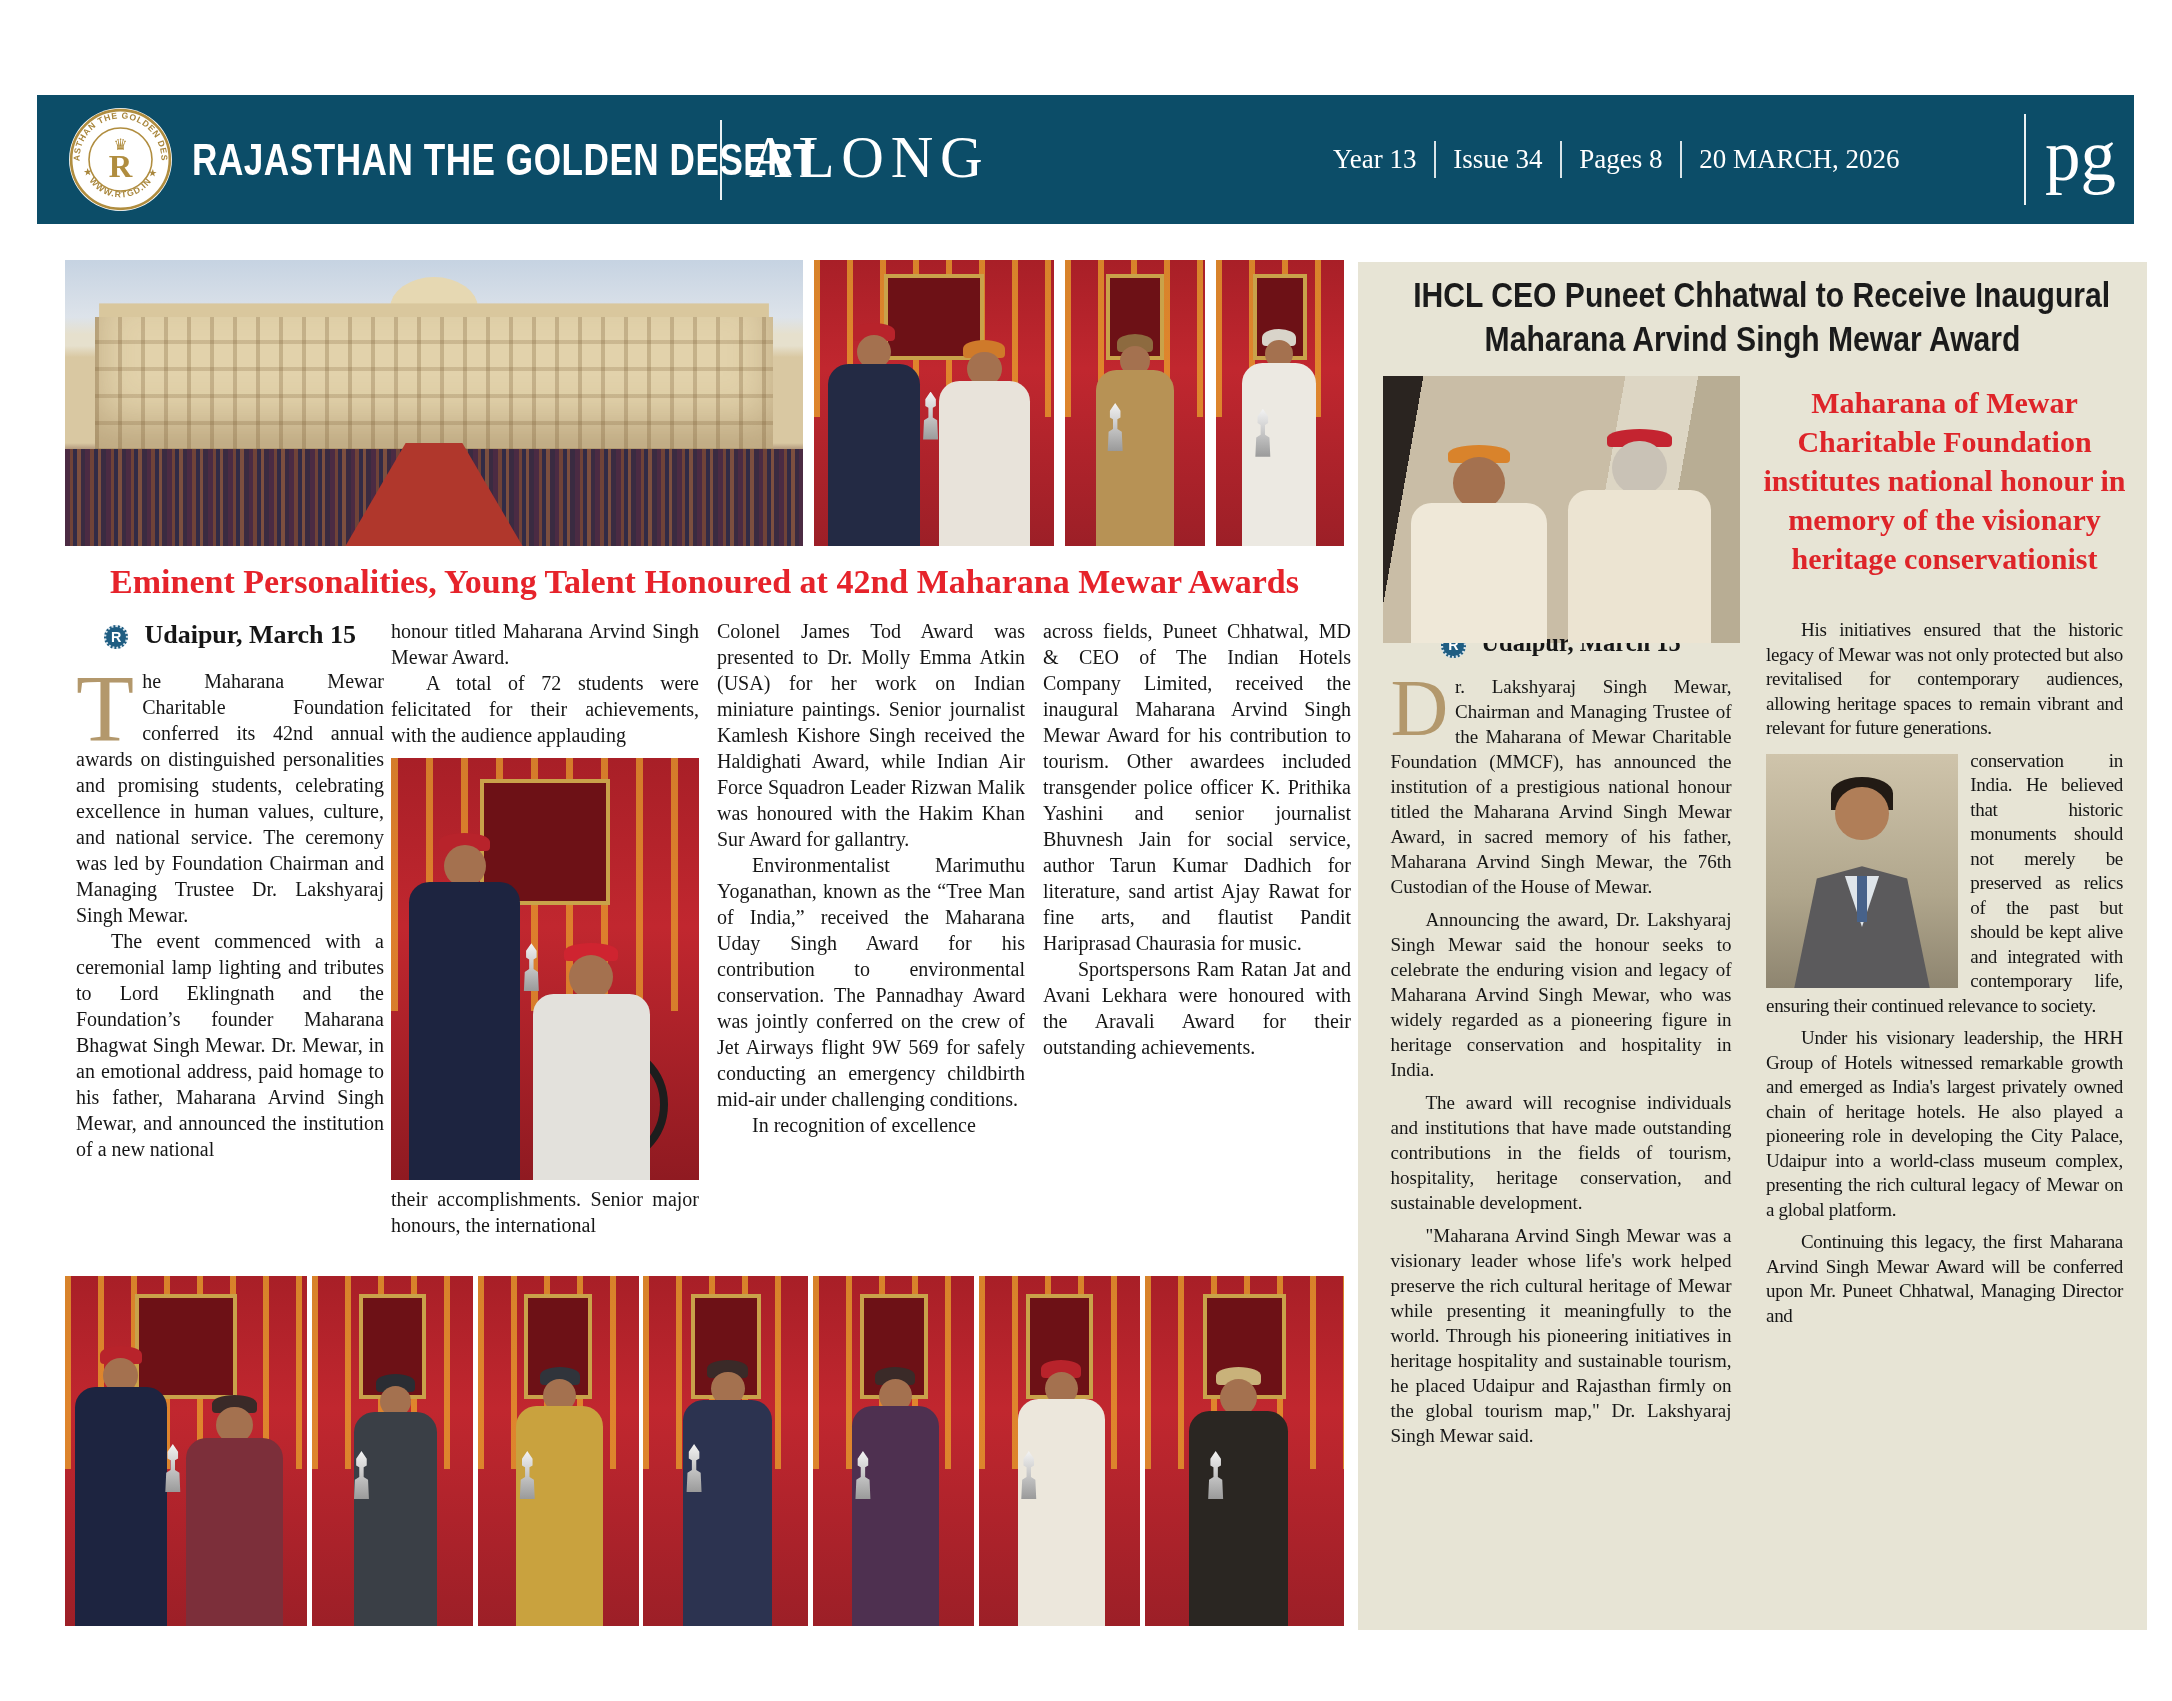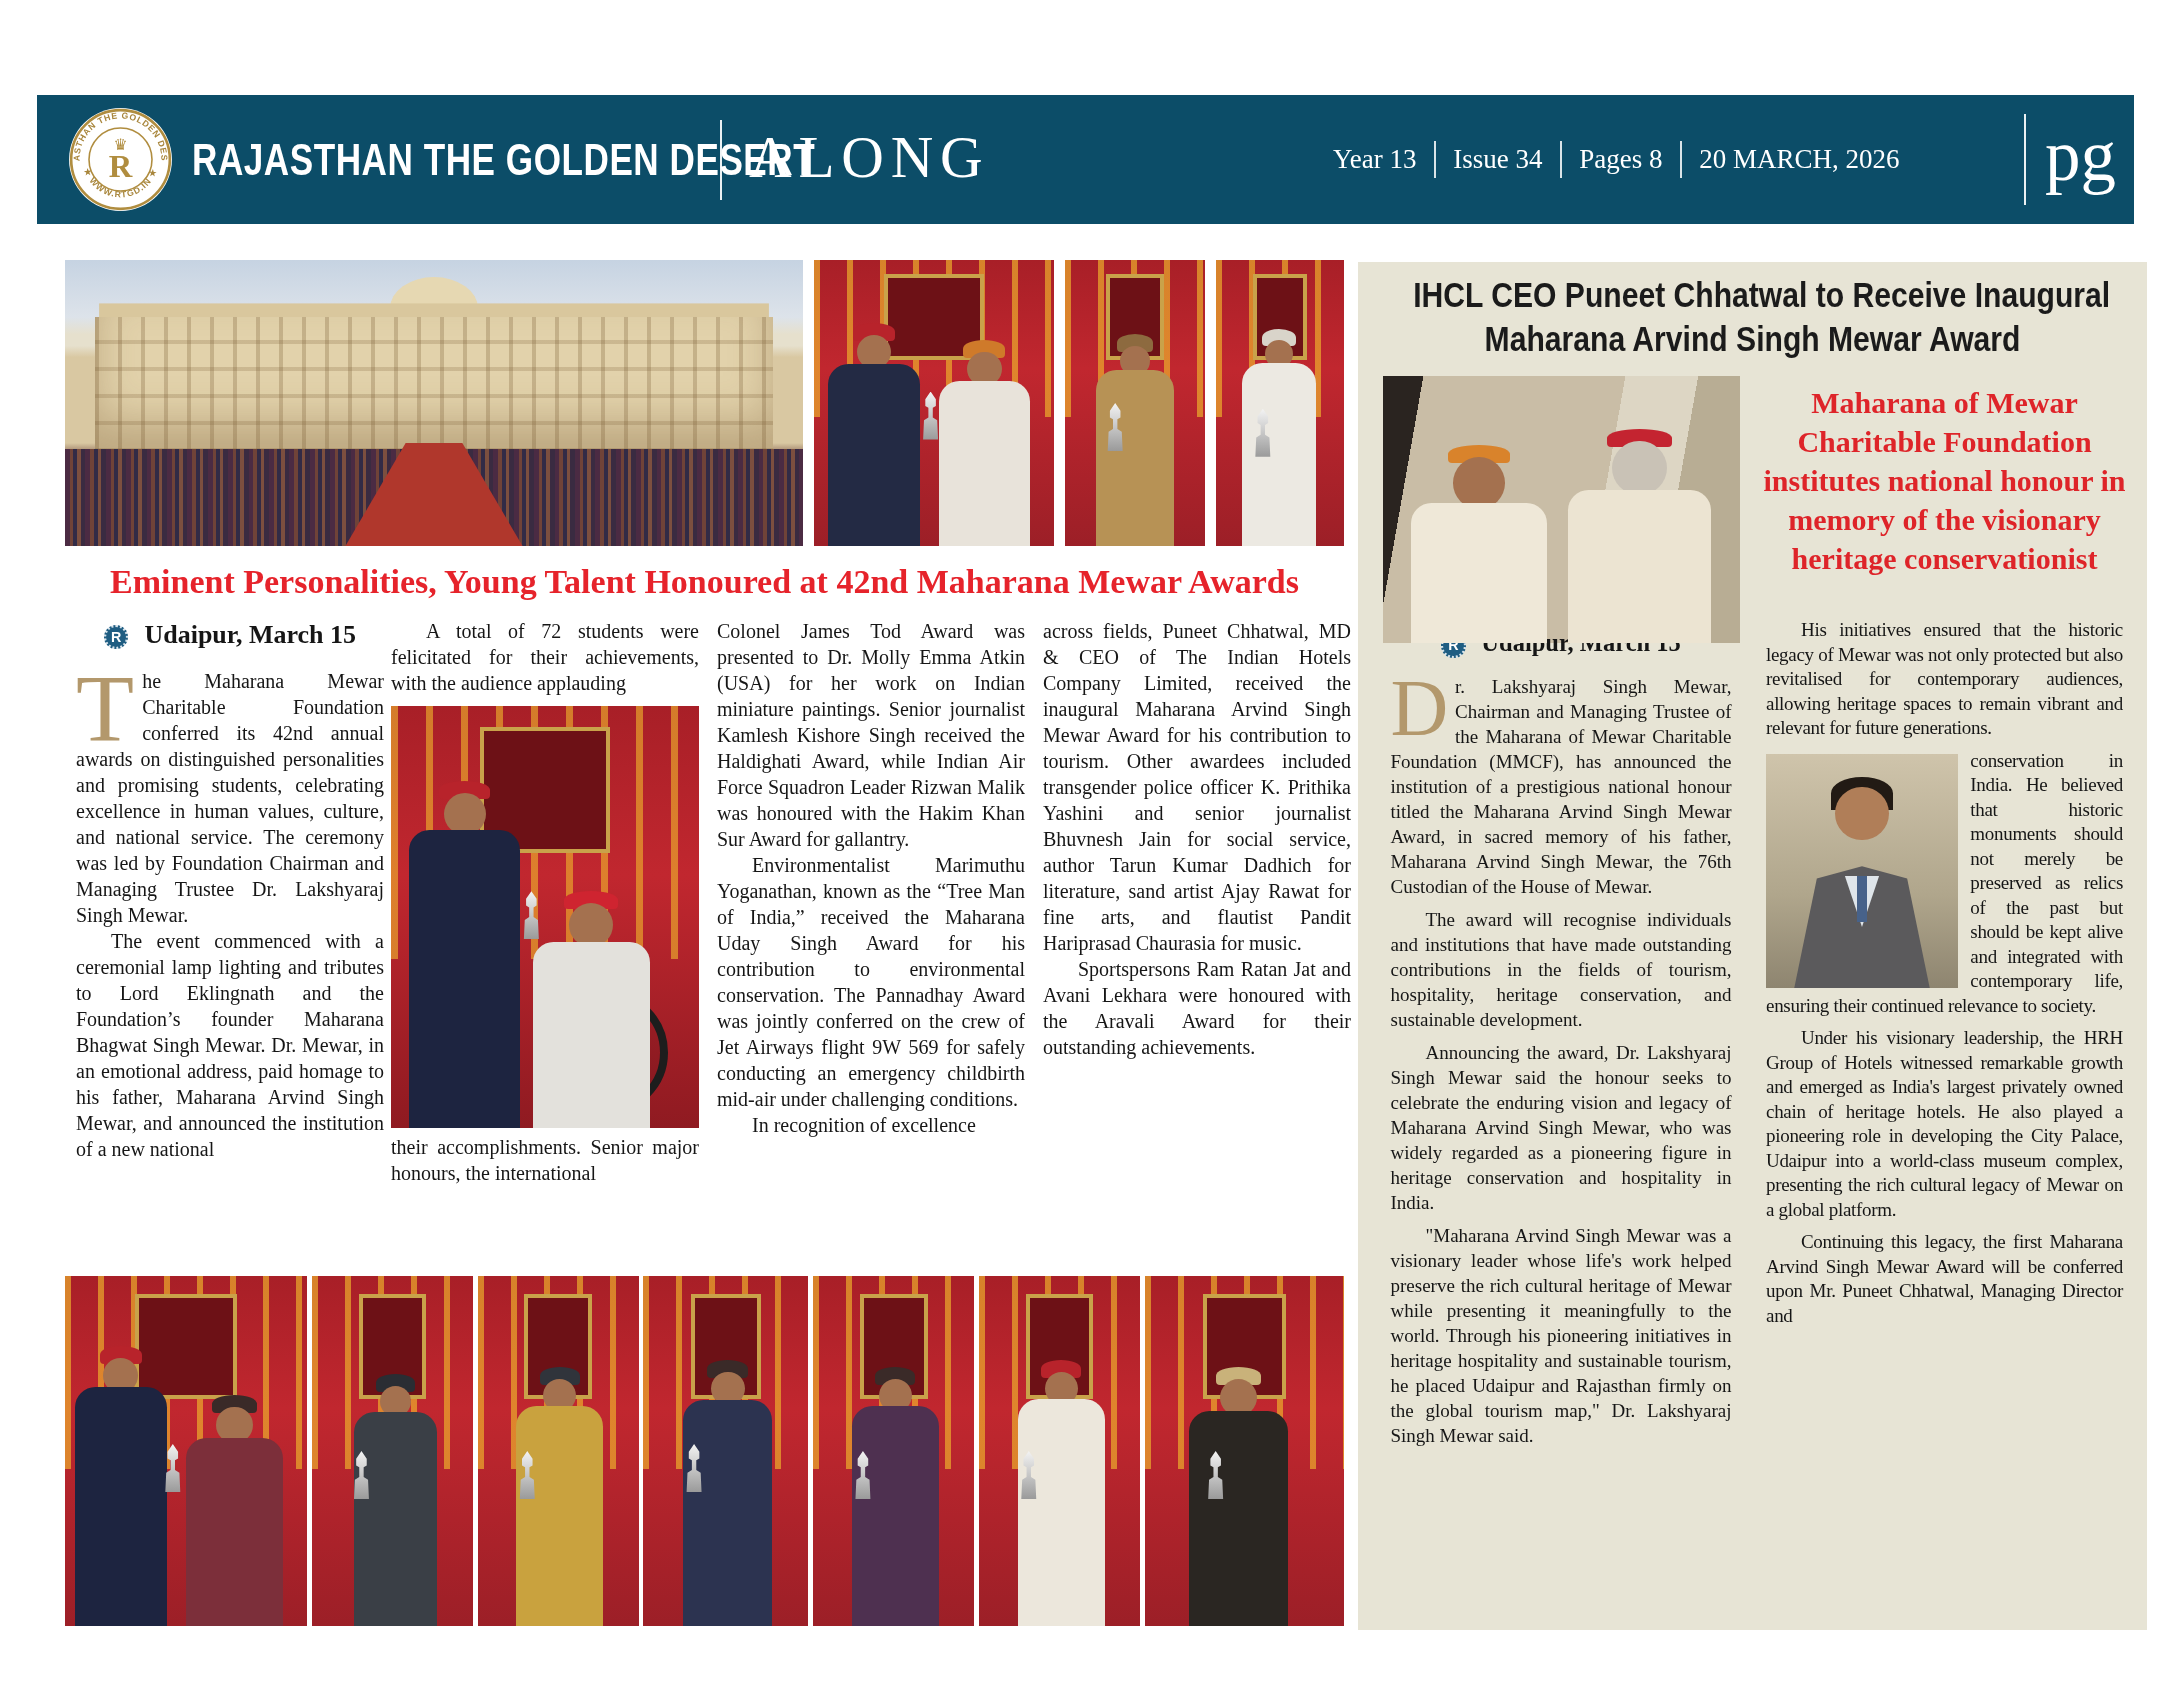--- a/index.html
+++ b/index.html
@@ -185,20 +185,21 @@
 <div id="col1" class="col">
   <div class="dateline">
     <span class="rbadge">R</span>
     <span>Udaipur, March 15</span>
   </div>
   <p><span class="dropcap">T</span><span>he Maharana Mewar Charitable Foundation conferred its 42nd annual awards on distinguished personalities and promising students, celebrating excellence in human values, culture, and national service. The ceremony was led by Foundation Chairman and Managing Trustee Dr. Lakshyaraj Singh Mewar.</span></p>
   <p class="ind">The event commenced with a ceremonial lamp lighting and tributes to Lord Eklingnath and the Foundation’s founder Maharana Bhagwat Singh Mewar. Dr. Mewar, in an emotional address, paid homage to his father, Maharana Arvind Singh Mewar, and announced the institution of a new national</p>
 </div>
 
 <div id="col2" class="col">
+  <p>honour titled Maharana Arvind Singh Mewar Award.</p>
   <p class="ind">A total of 72 students were felicitated for their achievements, with the audience applauding</p>
   <div id="photo-wheelchair" class="photo cpanel" role="img" style="flex:none;" aria-label="Dr. Lakshyaraj Singh Mewar presenting an award to a woman in a wheelchair">
     <div class="pframe"></div>
     <div class="fig" style="left:6%;width:36%;height:82%">
       <div class="cap" style="background:#b8232b"></div>
         <div class="head"></div>
         <div class="torso" style="background:#1d2440"></div>
     </div>
     <div class="fig" style="left:46%;width:38%;height:56%">
       <div class="cap" style="background:#cf2430"></div>
@@ -313,22 +314,22 @@
   </div>
 
   <div id="sb-deck">Maharana of Mewar Charitable Foundation institutes national honour in memory of the visionary heritage conservationist</div>
 
   <div id="scol1" class="scol">
     <div class="dateline">
       <span class="rbadge">R</span>
       <span>Udaipur, March 15</span>
     </div>
     <p><span class="dropcap-s">D</span><span>r. Lakshyaraj Singh Mewar, Chairman and Managing Trustee of the Maharana of Mewar Charitable Foundation (MMCF), has announced the institution of a prestigious national honour titled the Maharana Arvind Singh Mewar Award, in sacred memory of his father, Maharana Arvind Singh Mewar, the 76th Custodian of the House of Mewar.</span></p>
+    <p class="ind">Announcing the award, Dr. Lakshyaraj Singh Mewar said the honour seeks to celebrate the enduring vision and legacy of Maharana Arvind Singh Mewar, who was widely regarded as a pioneering figure in heritage conservation and hospitality in India.</p>
     <p class="ind">The award will recognise individuals and institutions that have made outstanding contributions in the fields of tourism, hospitality, heritage conservation, and sustainable development.</p>
-    <p class="ind">Announcing the award, Dr. Lakshyaraj Singh Mewar said the honour seeks to celebrate the enduring vision and legacy of Maharana Arvind Singh Mewar, who was widely regarded as a pioneering figure in heritage conservation and hospitality in India.</p>
     <p class="ind">"Maharana Arvind Singh Mewar was a visionary leader whose life's work helped preserve the rich cultural heritage of Mewar while presenting it meaningfully to the world. Through his pioneering initiatives in heritage hospitality and sustainable tourism, he placed Udaipur and Rajasthan firmly on the global tourism map," Dr. Lakshyaraj Singh Mewar said.</p>
   </div>
 
   <div id="scol2" class="scol">
     <p class="ind">His initiatives ensured that the historic legacy of Mewar was not only protected but also revitalised for contemporary audiences, allowing heritage spaces to remain vibrant and relevant for future generations.</p>
     <p>
       <span id="photo-chhatwal" class="photo" role="img" aria-label="Portrait of Puneet Chhatwal in a suit">
         <span class="phair"></span>
           <span class="phead"></span>
           <span class="suit"></span>

